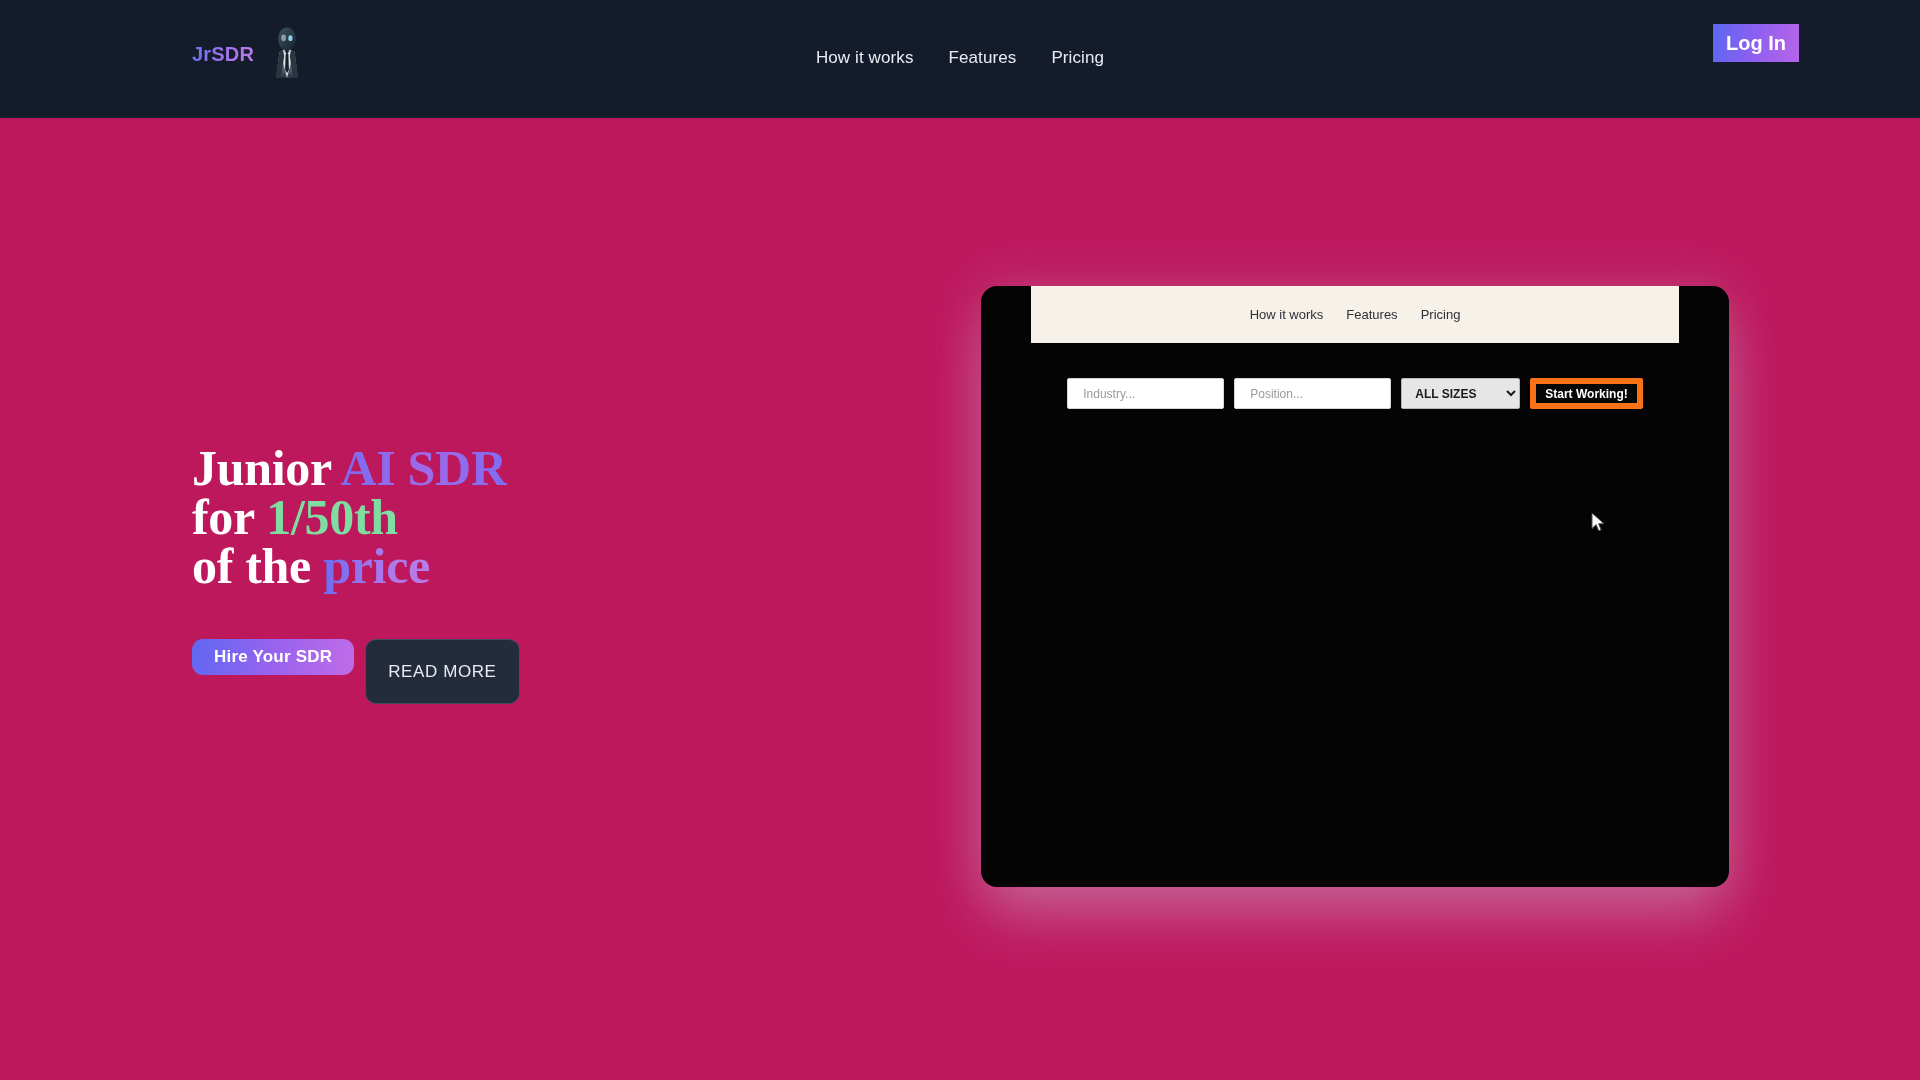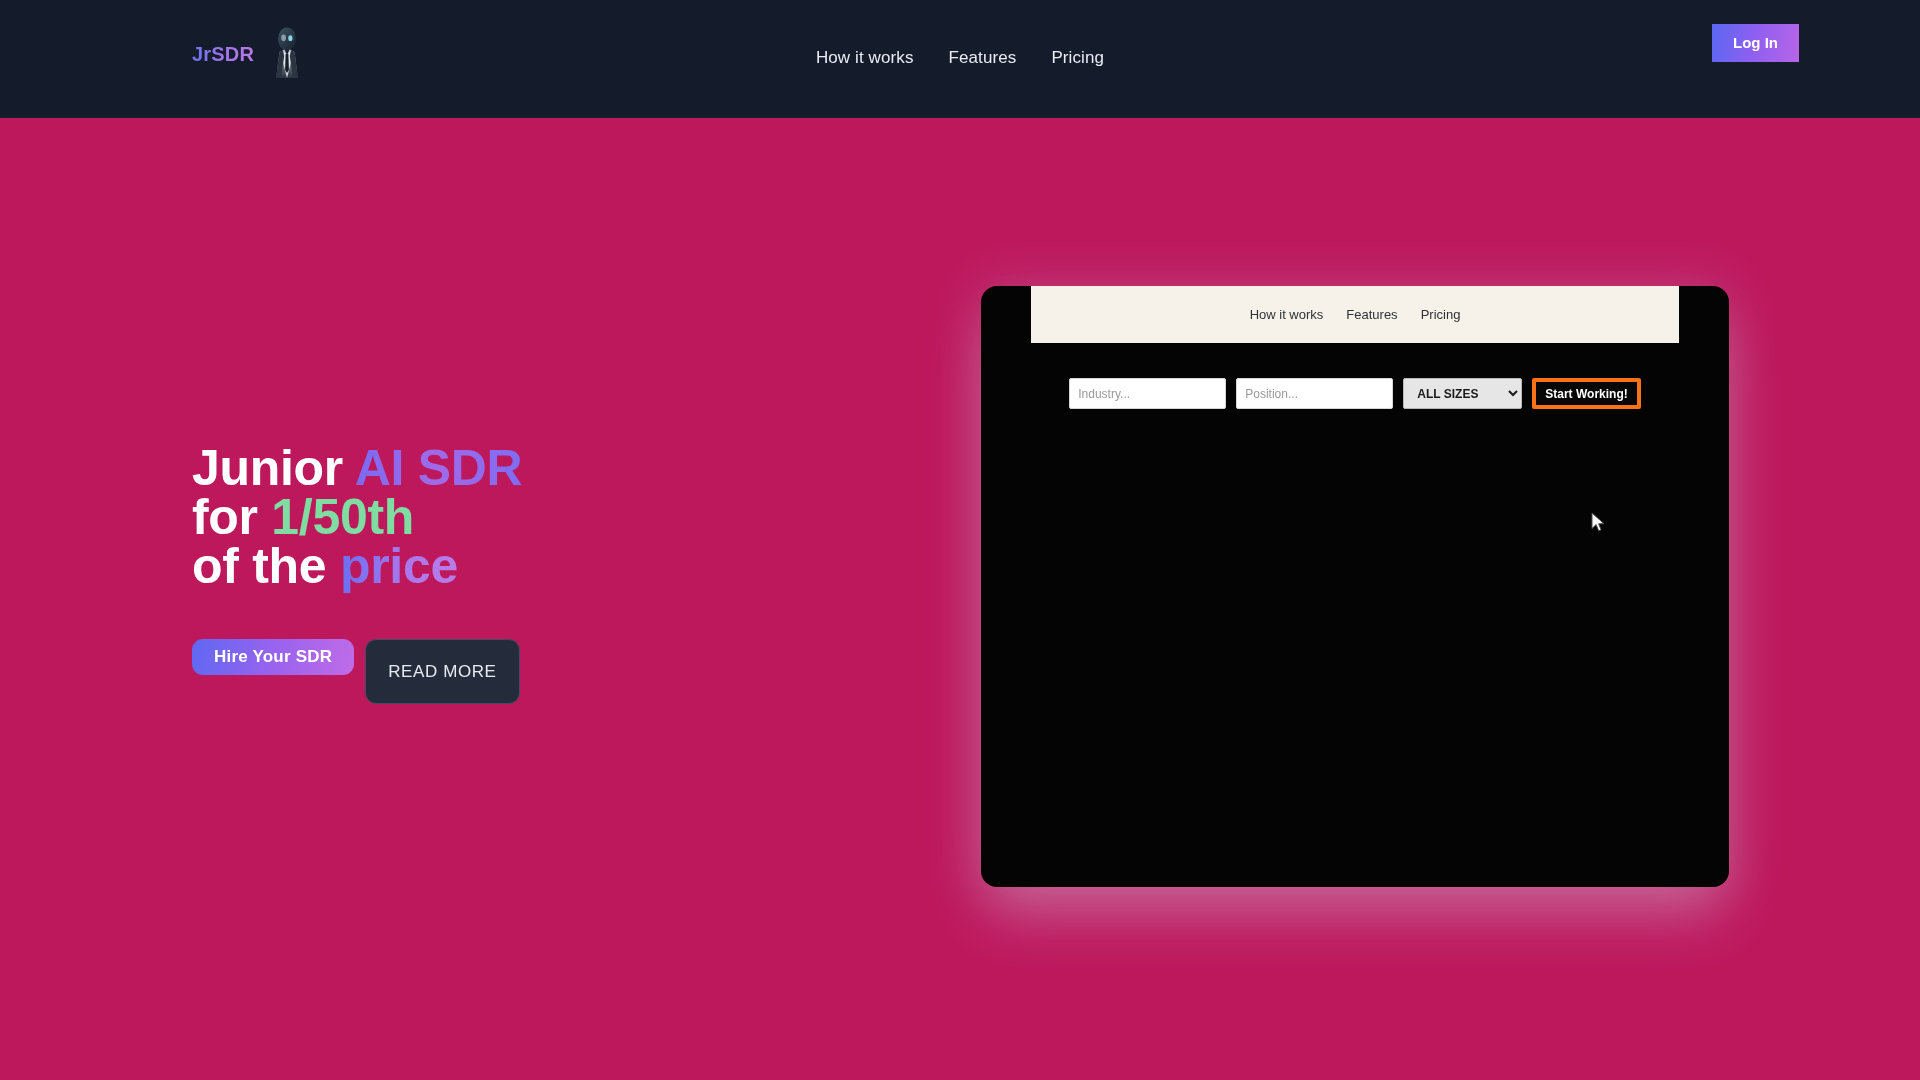--- a/index.html
+++ b/index.html
@@ -35,30 +35,30 @@
     position:absolute; left:50%; top:47px; transform:translateX(-50%);
     display:flex; gap:35px; white-space:nowrap;
   }
   .nav-links a{
     color:#e9ecf3; font-size:17px; text-decoration:none;
     line-height:22px; letter-spacing:.1px;
   }
 
   .login-btn{
     position:absolute; right:121px; top:24px;
-    padding:9px 21px; border:none; border-radius:0;
+    padding:9px 13px; border:none; border-radius:0;
     background:linear-gradient(100deg,#5a68f2 0%,#8e5ff0 48%,#b765e8 100%);
-    color:#fff; font-size:15px; font-weight:700; cursor:pointer;
+    color:#fff; font-size:20px; font-weight:700; cursor:pointer;
     line-height:20px; font-family:"Liberation Sans", sans-serif;
   }
 
   
   .hero-copy{ position:absolute; left:192px; top:444px; width:780px; }
   .hero-title{
-    font-family:Liberation Sans, sans-serif;
+    font-family:Liberation Serif, serif;
     font-size:50px; font-weight:700; line-height:49px;
     color:#ffffff; letter-spacing:-.3px;
   }
   .hero-title .g-ai{
     background:linear-gradient(90deg,#7a6bf2 0%,#a06ae8 50%,#7f6df3 100%);
     -webkit-background-clip:text; background-clip:text; color:transparent;
   }
   .hero-title .g-frac{ color:#7fdda2; }
   .hero-title .g-price{
     background:linear-gradient(90deg,#6a6ff2 0%,#a978ec 55%,#bb7de7 100%);
@@ -100,32 +100,32 @@
     color:#2e3238; font-size:13px; text-decoration:none;
     font-family:"Liberation Sans", sans-serif;
   }
   .demo-form{
     position:absolute; left:0; top:57px; width:748px;
     display:flex; justify-content:center; align-items:center; gap:10px;
     padding-top:35px;
   }
   .demo-form input[type=text]{
     width:157px; height:31px; border:1px solid #d6d6d6; border-radius:2px;
-    background:#ffffff; padding:0 8px; font-size:12px; color:#222;
+    background:#ffffff; padding:0 15px; font-size:12px; color:#222;
     font-family:"Liberation Sans", sans-serif;
   }
   .demo-form input::placeholder{ color:#9a9a9a; }
   .demo-form select{
     width:119px; height:31px; border:1px solid #b8b8b8; border-radius:2px;
     background:#e6e6e6; padding:0 9px; font-size:12px; font-weight:700;
     color:#1b1b1b; font-family:"Liberation Sans", sans-serif;
     -webkit-appearance:menulist; appearance:menulist;
   }
   .demo-form .start-btn{
-    height:31px; padding:0 9px; border:4px solid #f97316; border-radius:2px;
+    height:31px; padding:0 9px; border:6px solid #f97316; border-radius:2px;
     background:#070707; color:#ffffff; font-size:12px; font-weight:600;
     cursor:pointer; font-family:"Liberation Sans", sans-serif;
   }
   .demo-loading{
     position:absolute; left:0; top:112px; width:748px;
     text-align:center; color:#ffffff; font-size:13px; font-weight:700;
     font-family:"Liberation Sans", sans-serif;
   }
   .demo-loading{ left:-52px; }
 

